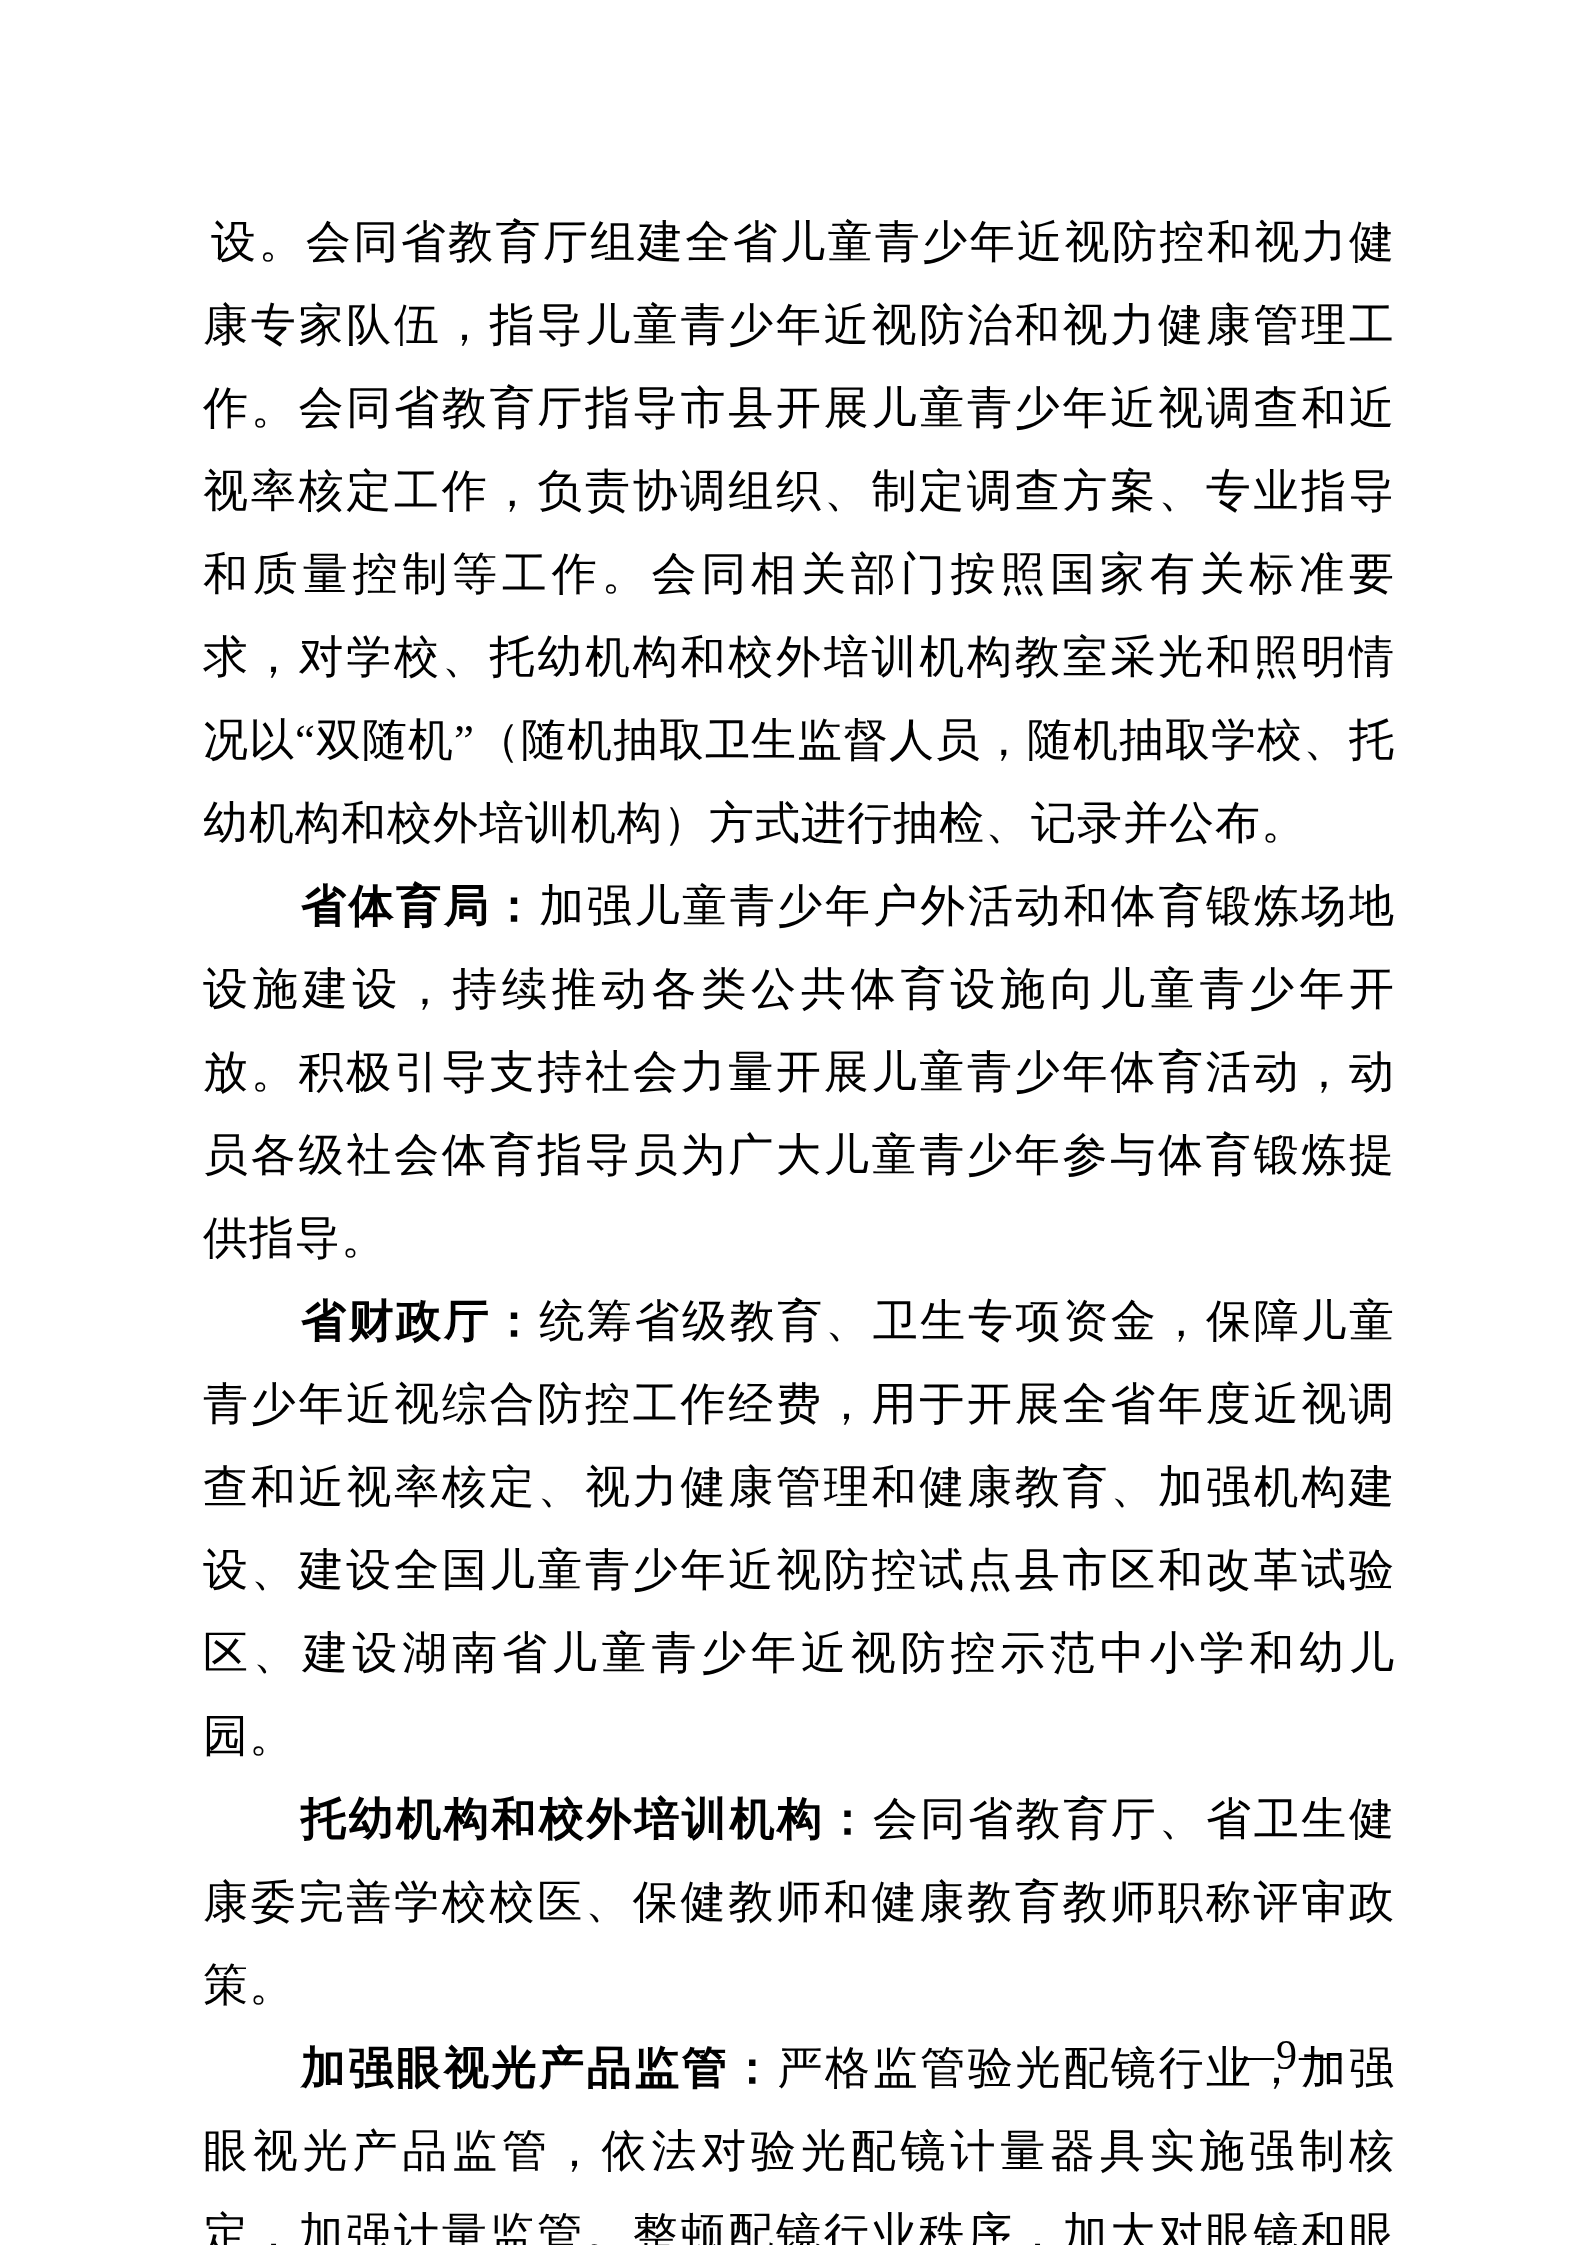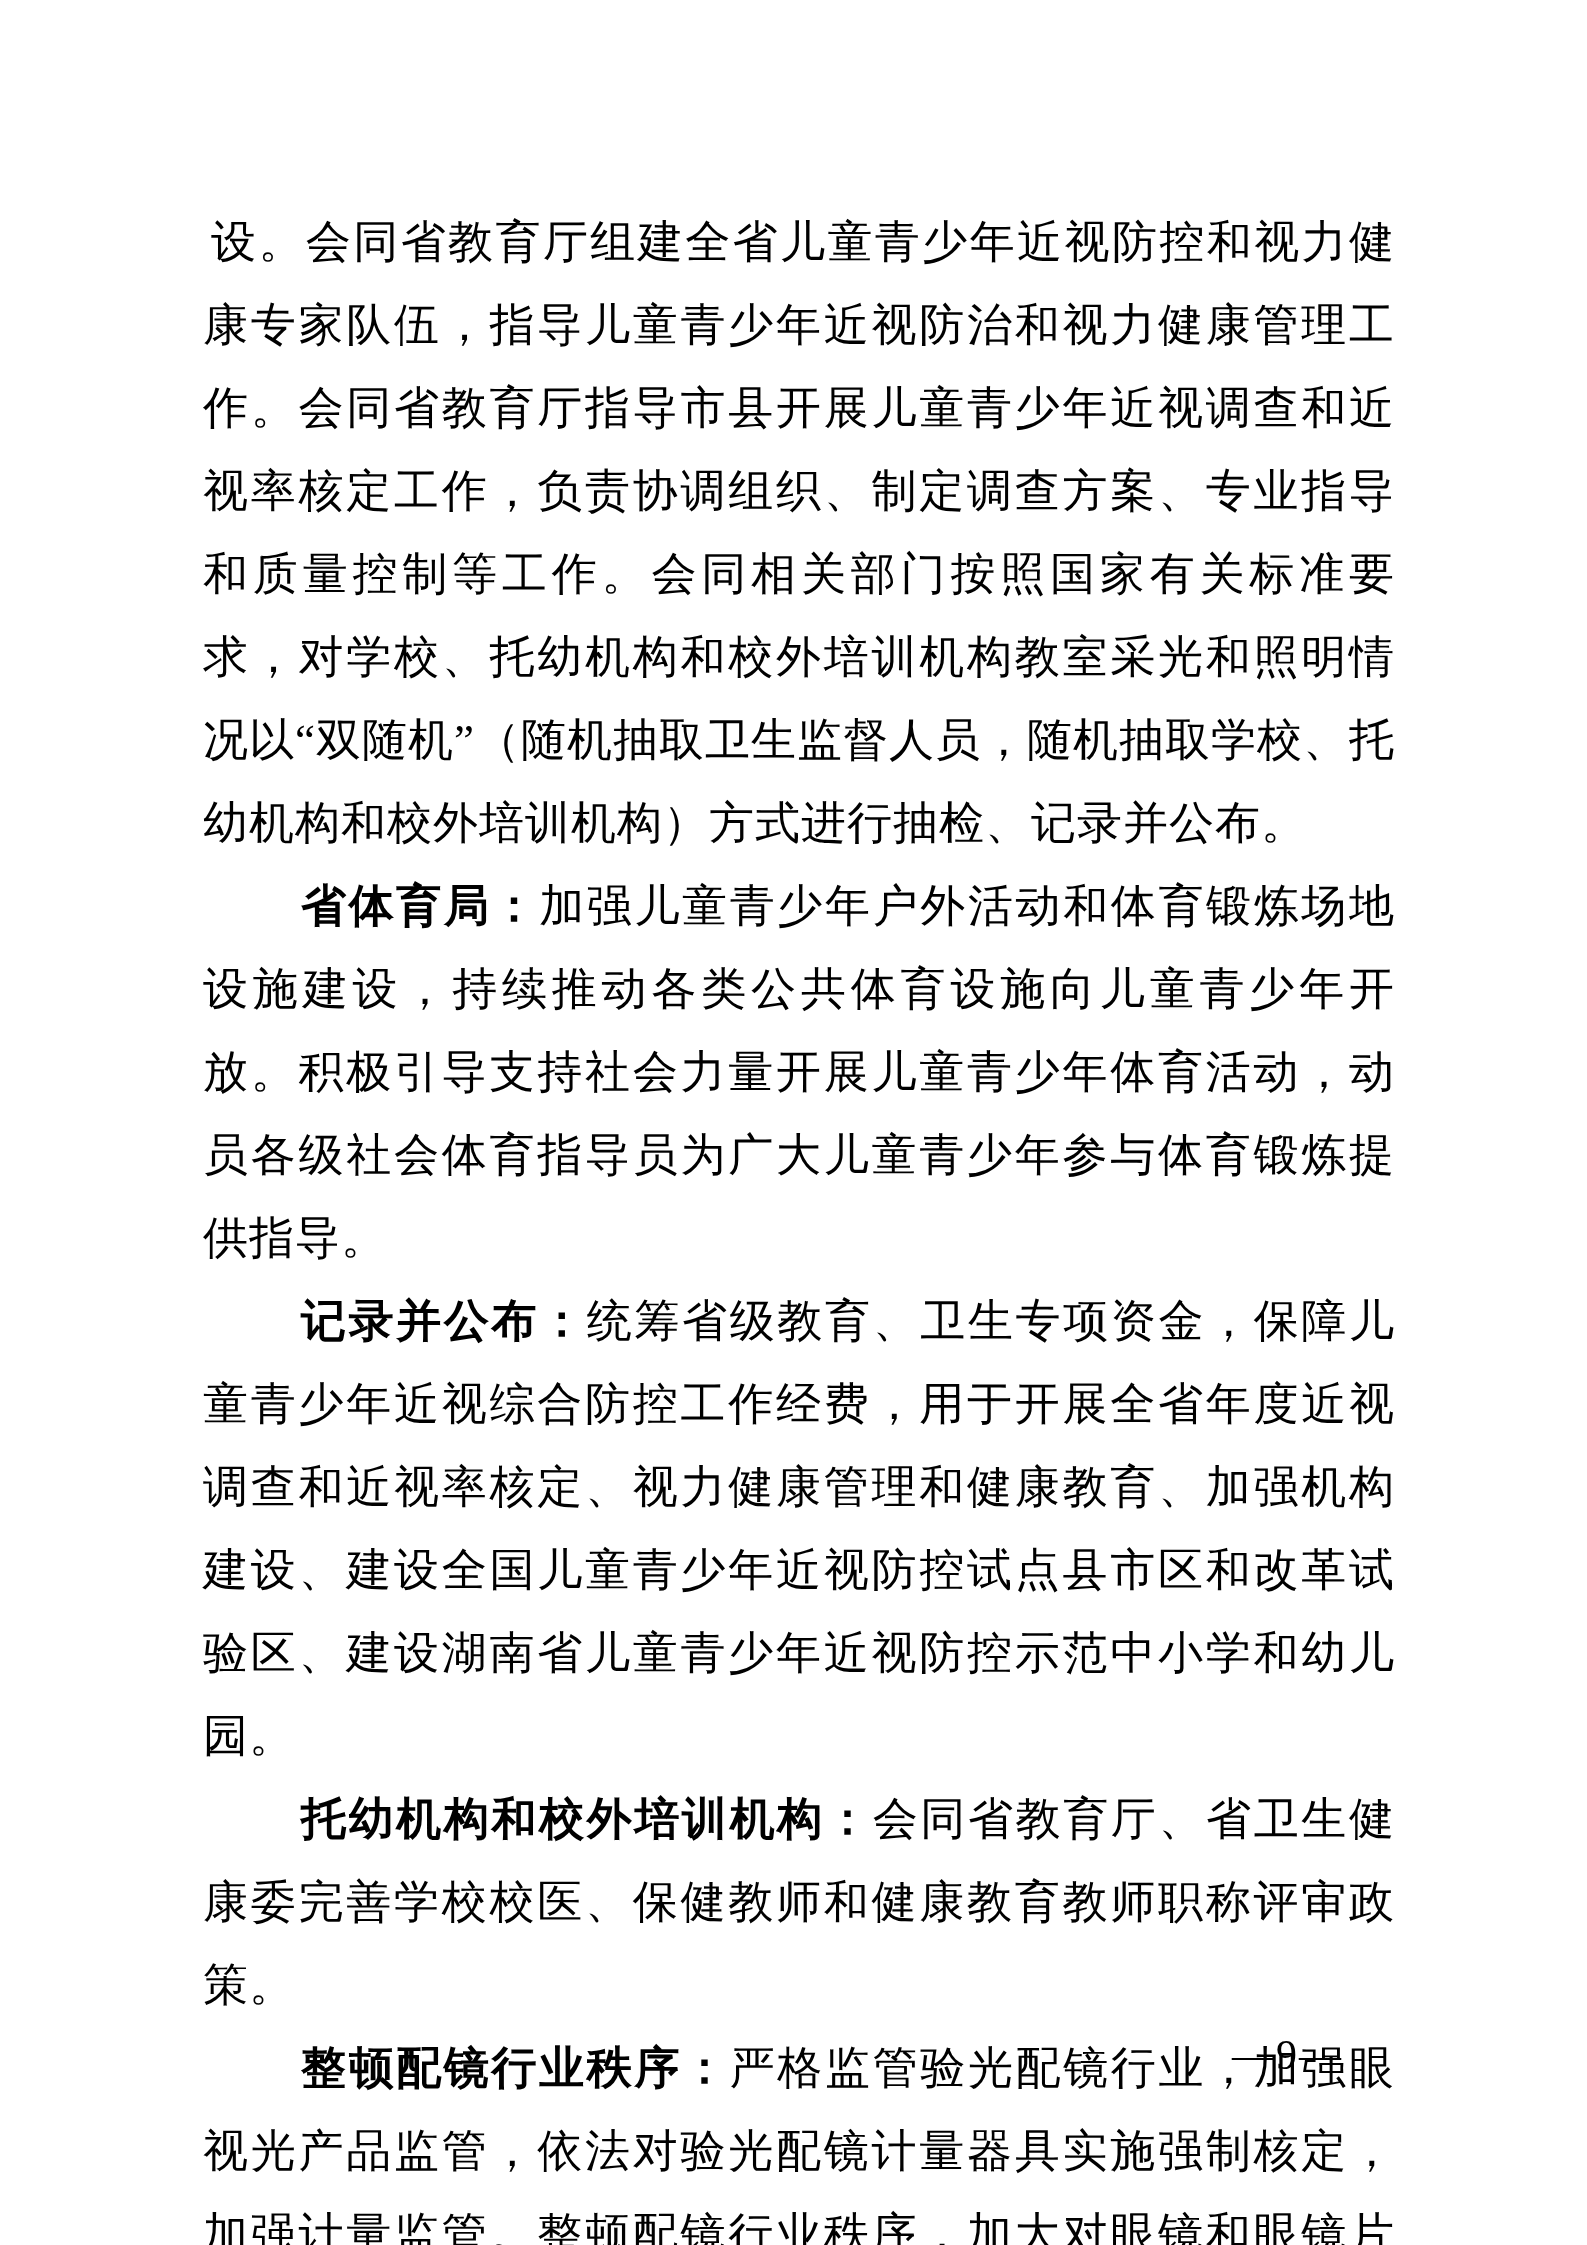--- a/index.html
+++ b/index.html
@@ -52,22 +52,22 @@
 </head>
 <body>
 
 <div class="page">
   <div class="content">
 
     <p class="doc-par"><span class="par-heading"></span><span>设。会同省教育厅组建全省儿童青少年近视防控和视力健康专家队伍，指导儿童青少年近视防治和视力健康管理工作。会同省教育厅指导市县开展儿童青少年近视调查和近视率核定工作，负责协调组织、制定调查方案、专业指导和质量控制等工作。会同相关部门按照国家有关标准要求，对学校、托幼机构和校外培训机构教室采光和照明情况以“双随机”（随机抽取卫生监督人员，随机抽取学校、托幼机构和校外培训机构）方式进行抽检、记录并公布。</span></p>
 
     <p class="doc-par indent"><span class="par-heading">省体育局：</span><span>加强儿童青少年户外活动和体育锻炼场地设施建设，持续推动各类公共体育设施向儿童青少年开放。积极引导支持社会力量开展儿童青少年体育活动，动员各级社会体育指导员为广大儿童青少年参与体育锻炼提供指导。</span></p>
 
-    <p class="doc-par indent"><span class="par-heading">记录并公布：</span><span>统筹省级教育、卫生专项资金，保障儿童青少年近视综合防控工作经费，用于开展全省年度近视调查和近视率核定、视力健康管理和健康教育、加强机构建设、建设全国儿童青少年近视防控试点县市区和改革试验区、建设湖南省儿童青少年近视防控示范中小学和幼儿园。</span></p>
+    <p class="doc-par indent"><span class="par-heading">省财政厅：</span><span>统筹省级教育、卫生专项资金，保障儿童青少年近视综合防控工作经费，用于开展全省年度近视调查和近视率核定、视力健康管理和健康教育、加强机构建设、建设全国儿童青少年近视防控试点县市区和改革试验区、建设湖南省儿童青少年近视防控示范中小学和幼儿园。</span></p>
 
     <p class="doc-par indent"><span class="par-heading">托幼机构和校外培训机构：</span><span>会同省教育厅、省卫生健康委完善学校校医、保健教师和健康教育教师职称评审政策。</span></p>
 
-    <p class="doc-par indent"><span class="par-heading">整顿配镜行业秩序：</span><span>严格监管验光配镜行业，加强眼视光产品监管，依法对验光配镜计量器具实施强制核定，加强计量监管。整顿配镜行业秩序，加大对眼镜和眼镜片生产、</span></p>
+    <p class="doc-par indent"><span class="par-heading">加强眼视光产品监管：</span><span>严格监管验光配镜行业，加强眼视光产品监管，依法对验光配镜计量器具实施强制核定，加强计量监管。整顿配镜行业秩序，加大对眼镜和眼镜片生产、</span></p>
 
   </div>
 
   <div class="page-number">—9—</div>
 </div>
 
 </body></html>

